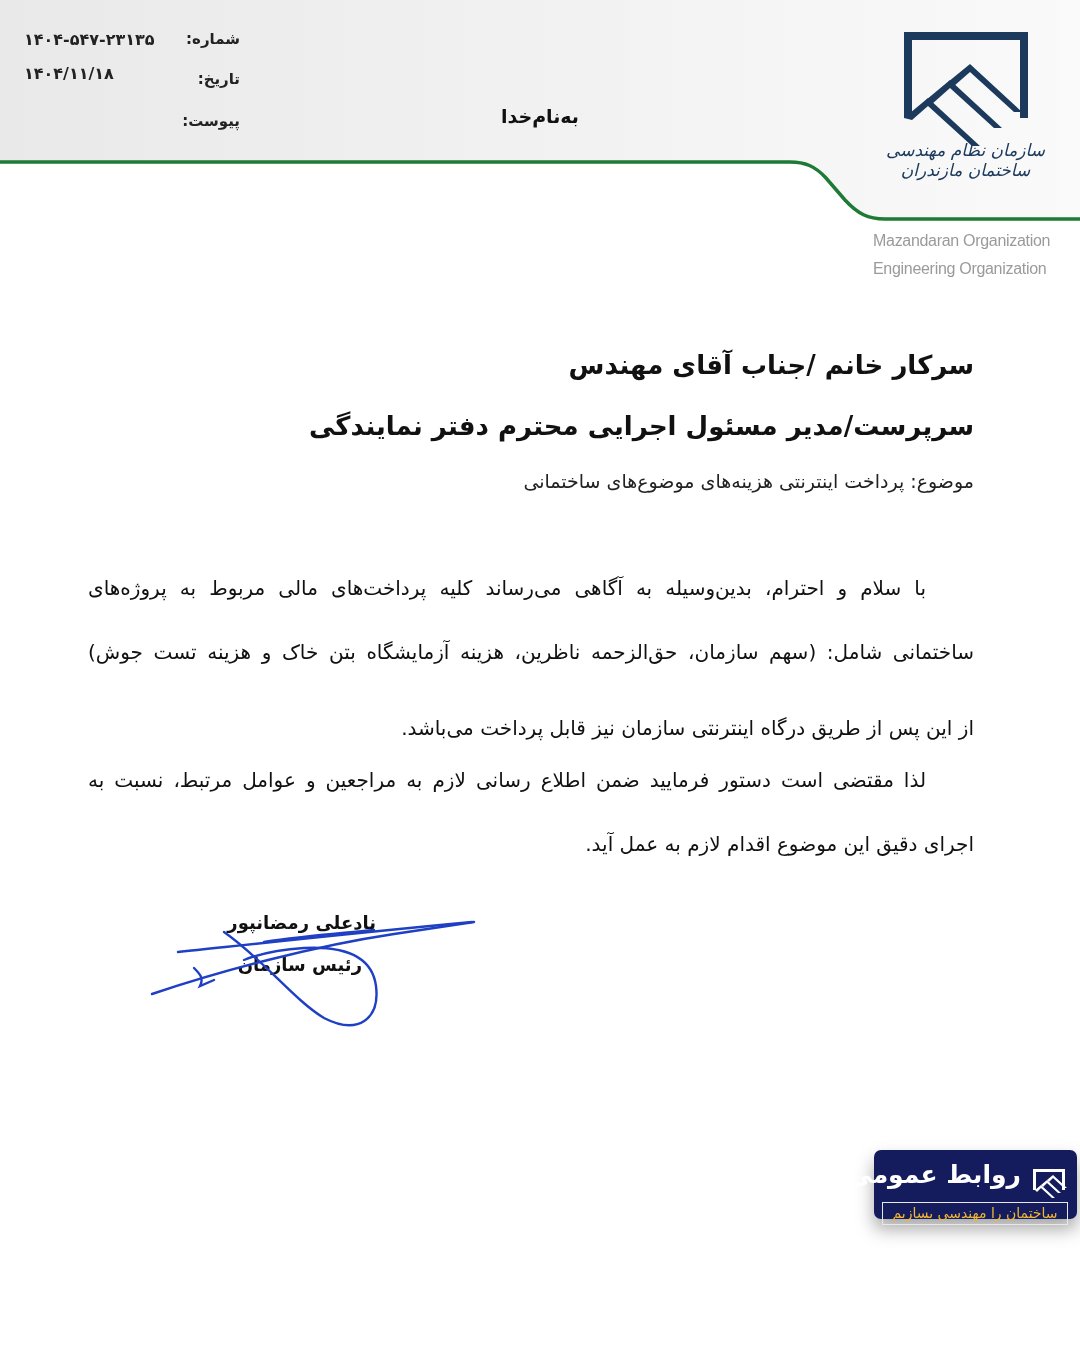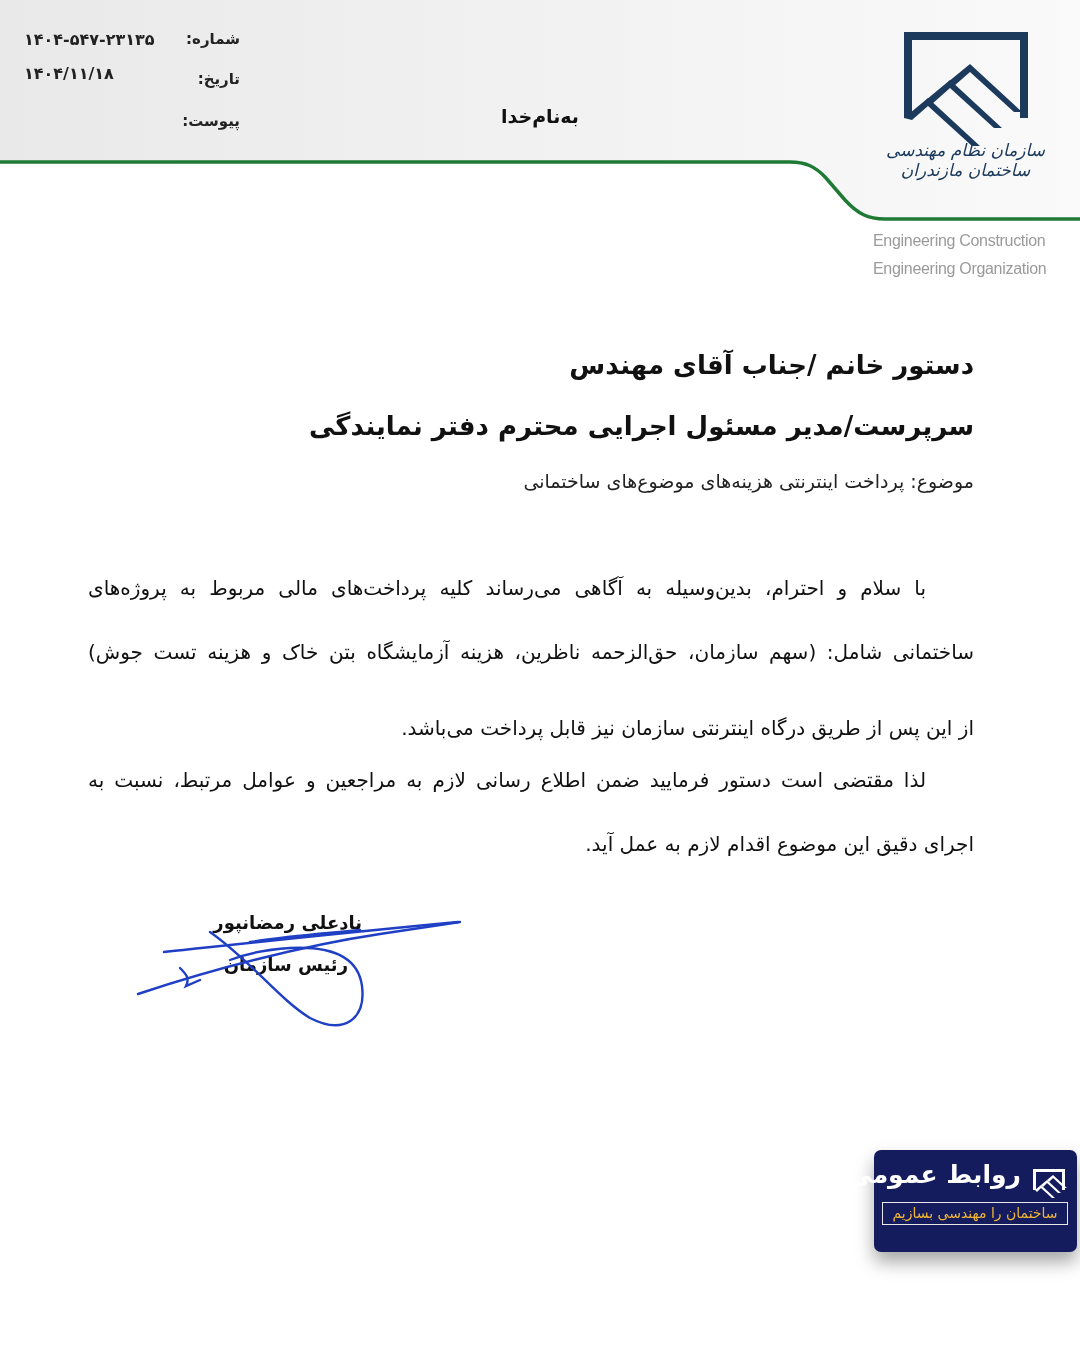--- a/index.html
+++ b/index.html
@@ -43,26 +43,26 @@
     position: absolute; right: 106px; top: 470px; direction: rtl; font-size: 19px;
     color: #222; white-space: nowrap;
   }
   .body-text {
     position: absolute; left: 88px; width: 886px; direction: rtl; text-align: justify;
     font-size: 20px; color: #111;
   }
   .body-line { position: absolute; right: 0; left: 0; white-space: nowrap; }
   .body-line.justify { text-align-last: justify; text-align: justify; }
   .body-line.indent { padding-right: 48px; }
-  .sig-area { position: absolute; left: 130px; top: 890px; width: 340px; height: 150px; }
+  .sig-area { position: absolute; left: 144px; top: 890px; width: 340px; height: 150px; }
   .sig-name, .sig-title {
     position: absolute; direction: rtl; font-weight: bold; font-size: 18px; color: #111; white-space: nowrap;
   }
   .badge {
-    position: absolute; left: 874px; top: 1150px; width: 203px; height: 102px;
+    position: absolute; left: 874px; top: 1150px; width: 203px; height: 69px;
     background: #141c5e; border-radius: 7px;
     box-shadow: 0 10px 18px rgba(0,0,0,0.35);
   }
   .badge-title {
     position: absolute; right: 56px; top: 10px; direction: rtl; color: #fff;
     font-weight: bold; font-size: 25px; white-space: nowrap;
   }
   .badge-icon { position: absolute; right: 8px; top: 16px; width: 40px; height: 36px; }
   .badge-slogan {
     position: absolute; left: 8px; right: 9px; top: 52px; height: 21px;
@@ -98,24 +98,24 @@
 
 <div class="bismillah">به‌نام‌خدا</div>
 
 <svg class="logo" viewBox="0 0 200 170">
   <path d="M34 4 H158 V90 H150 V12 H42 V90 H34 Z" fill="#1b3a5c"></path>
   <path d="M34 90 L58 70 L110 118 L102 118 L58 78 L42 92 Z" fill="#1b3a5c"></path>
   <path d="M56 72 L80 52 L132 100 L124 100 L80 60 L62 76 Z" fill="#1b3a5c"></path>
   <path d="M78 54 L100 36 L152 84 L144 84 L100 44 L84 58 Z" fill="#1b3a5c"></path>
 </svg>
 <div class="logo-script">سازمان نظام مهندسی ساختمان مازندران</div>
-<div class="org-en" style="top:232px;">Engineering Construction</div>
+<div class="org-en" style="top:232px;">Mazandaran Organization</div>
 <div class="org-en" style="top:260px;">Engineering Organization</div>
 
-<div class="addressee" style="top:350px;">دستور خانم /جناب آقای مهندس</div>
+<div class="addressee" style="top:350px;">سرکار خانم /جناب آقای مهندس</div>
 <div class="addressee" style="top:411px;">سرپرست/مدیر مسئول اجرایی محترم دفتر نمایندگی</div>
 <div class="subject">موضوع: پرداخت اینترنتی هزینه‌های موضوع‌های ساختمانی</div>
 
 <div class="body-text" style="top:576px; height:290px;">
   <div class="body-line justify indent" style="top:0;">با سلام و احترام، بدین‌وسیله به آگاهی می‌رساند کلیه پرداخت‌های مالی مربوط به پروژه‌های</div>
   <div class="body-line justify" style="top:64px;">ساختمانی شامل: (سهم سازمان، حق‌الزحمه ناظرین، هزینه آزمایشگاه بتن خاک و هزینه تست جوش)</div>
   <div class="body-line" style="top:128px;margin-top:12px;">از این پس از طریق درگاه اینترنتی سازمان نیز قابل پرداخت می‌باشد.</div>
   <div class="body-line" style="top:256px;">اجرای دقیق این موضوع اقدام لازم به عمل آید.</div>
   <div class="body-line justify indent" style="top:192px;">لذا مقتضی است دستور فرمایید ضمن اطلاع رسانی لازم به مراجعین و عوامل مرتبط، نسبت به</div>
 </div>

